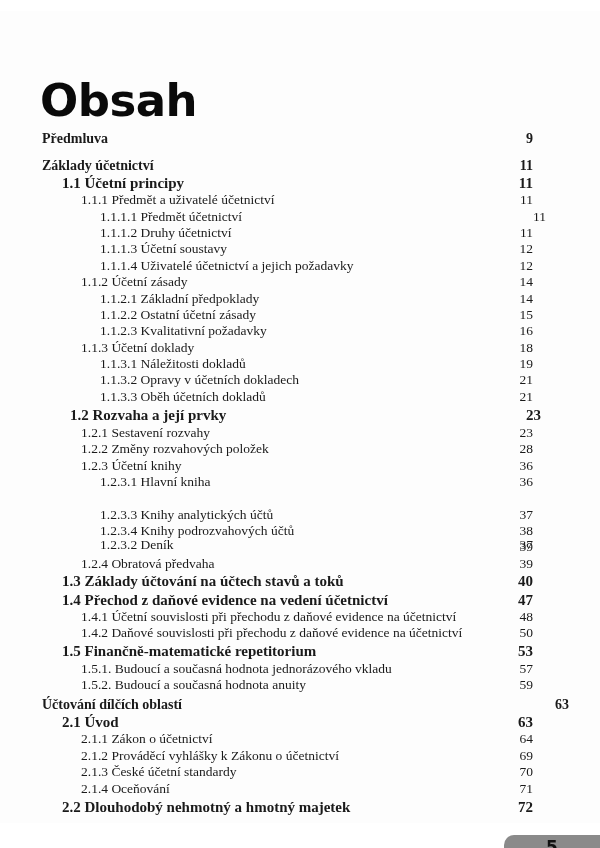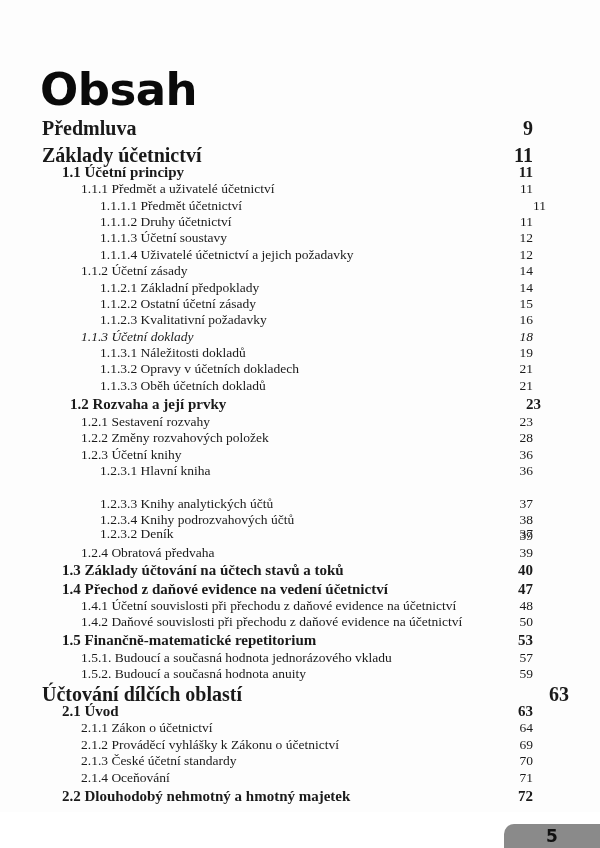--- a/index.html
+++ b/index.html
@@ -1,34 +1,34 @@
 <!DOCTYPE html>
 <html><head>
   <meta charset="utf-8">
   <style>
     html, body { margin: 0; padding: 0; }
     body {
       width: 600px; height: 848px; overflow: hidden;
       background: #ffffff; position: relative;
       font-family: "Liberation Serif", serif; color: #1a1a1a;
     }
-    .page { position: absolute; left: 0; top: 0; width: 600px; height: 812px; background: #fdfdfd; }
+    .page { position: absolute; left: 0; top: 11px; width: 600px; height: 812px; background: #fdfdfd; }
     .title {
       position: absolute; left: 40px; top: 64px;
       font-family: "DejaVu Sans", sans-serif; font-weight: bold;
       font-size: 45px; line-height: 52px; letter-spacing: -0.5px; color: #0a0a0a;
     }
     .toc { position: absolute; left: 0; top: 0; width: 600px; }
     .row {
       position: absolute; left: 0; width: 600px; height: 18px;
       display: block;
     }
     .row .label { position: absolute; white-space: nowrap; }
     .row .page-num { position: absolute; right: 67px; text-align: right; }
-    .lvl0 .label, .lvl0 .page-num { font-weight: bold; font-size: 20px; line-height: 20px; }
+    .lvl0 .label, .lvl0 .page-num { font-weight: bold; font-size: 14px; line-height: 20px; }
     .lvl1 .label, .lvl1 .page-num { font-weight: bold; font-size: 15px; line-height: 18px; }
     .lvl2 .label, .lvl2 .page-num { font-size: 13.5px; line-height: 16px; }
     .lvl3 .label, .lvl3 .page-num { font-size: 13.5px; line-height: 16px; }
     .lvl0 .label { left: 42px; }
     .lvl1 .label { left: 62px; }
     .lvl2 .label { left: 81px; }
     .lvl3 .label { left: 100px; }
     .lvl0 .page-num { right: 67px; }
     .tab {
       position: absolute; left: 504px; top: 824px; width: 110px; height: 30px;
@@ -86,21 +86,21 @@
         <span class="page-num">14</span>
       </div>
       <div class="row lvl3" style="top: 296px;">
         <span class="label">1.1.2.2 Ostatní účetní zásady</span>
         <span class="page-num">15</span>
       </div>
       <div class="row lvl3" style="top: 312px;">
         <span class="label">1.1.2.3 Kvalitativní požadavky</span>
         <span class="page-num">16</span>
       </div>
-      <div class="row lvl2" style="top: 329px; font-style: italic;">
+      <div class="row lvl2" style="top: 329px;">
         <span class="label">1.1.3 Účetní doklady</span>
         <span class="page-num">18</span>
       </div>
       <div class="row lvl3" style="top: 345px;">
         <span class="label">1.1.3.1 Náležitosti dokladů</span>
         <span class="page-num">19</span>
       </div>
       <div class="row lvl3" style="top: 361px;">
         <span class="label">1.1.3.2 Opravy v účetních dokladech</span>
         <span class="page-num">21</span>

